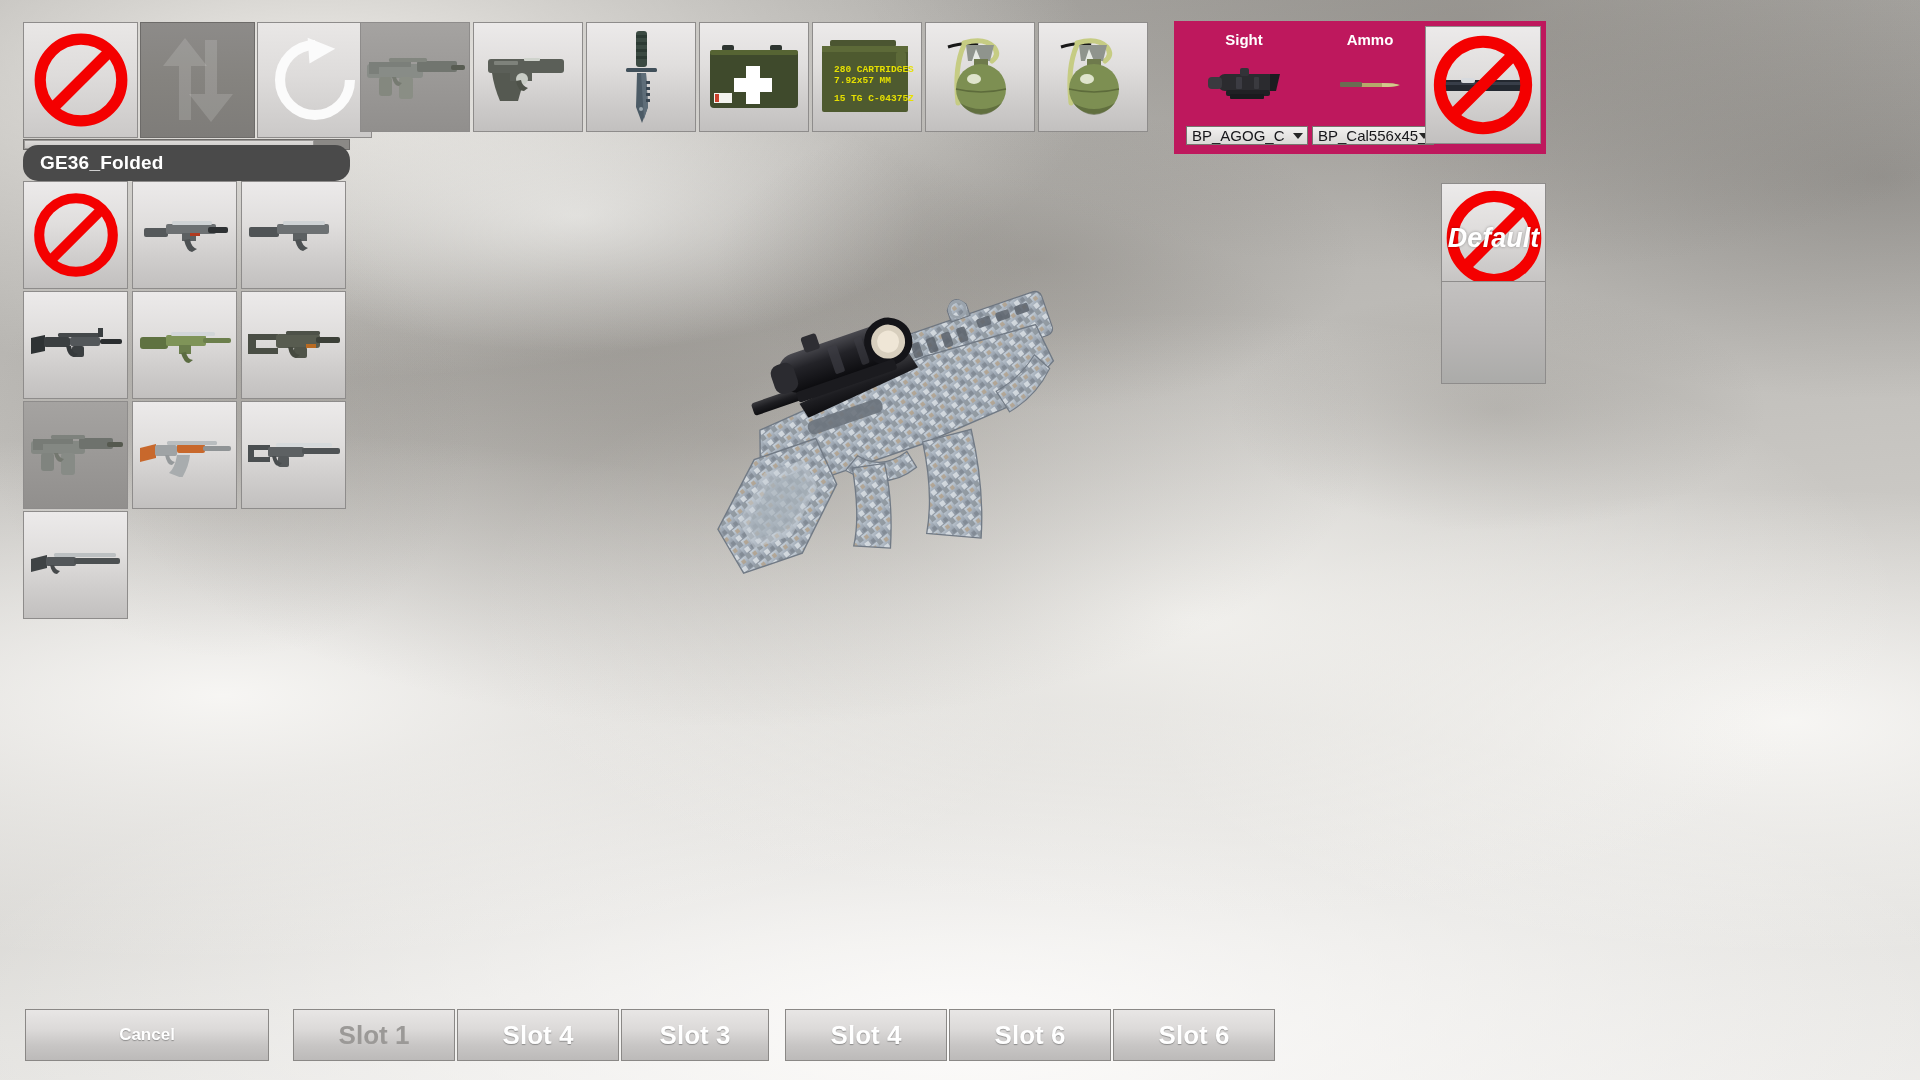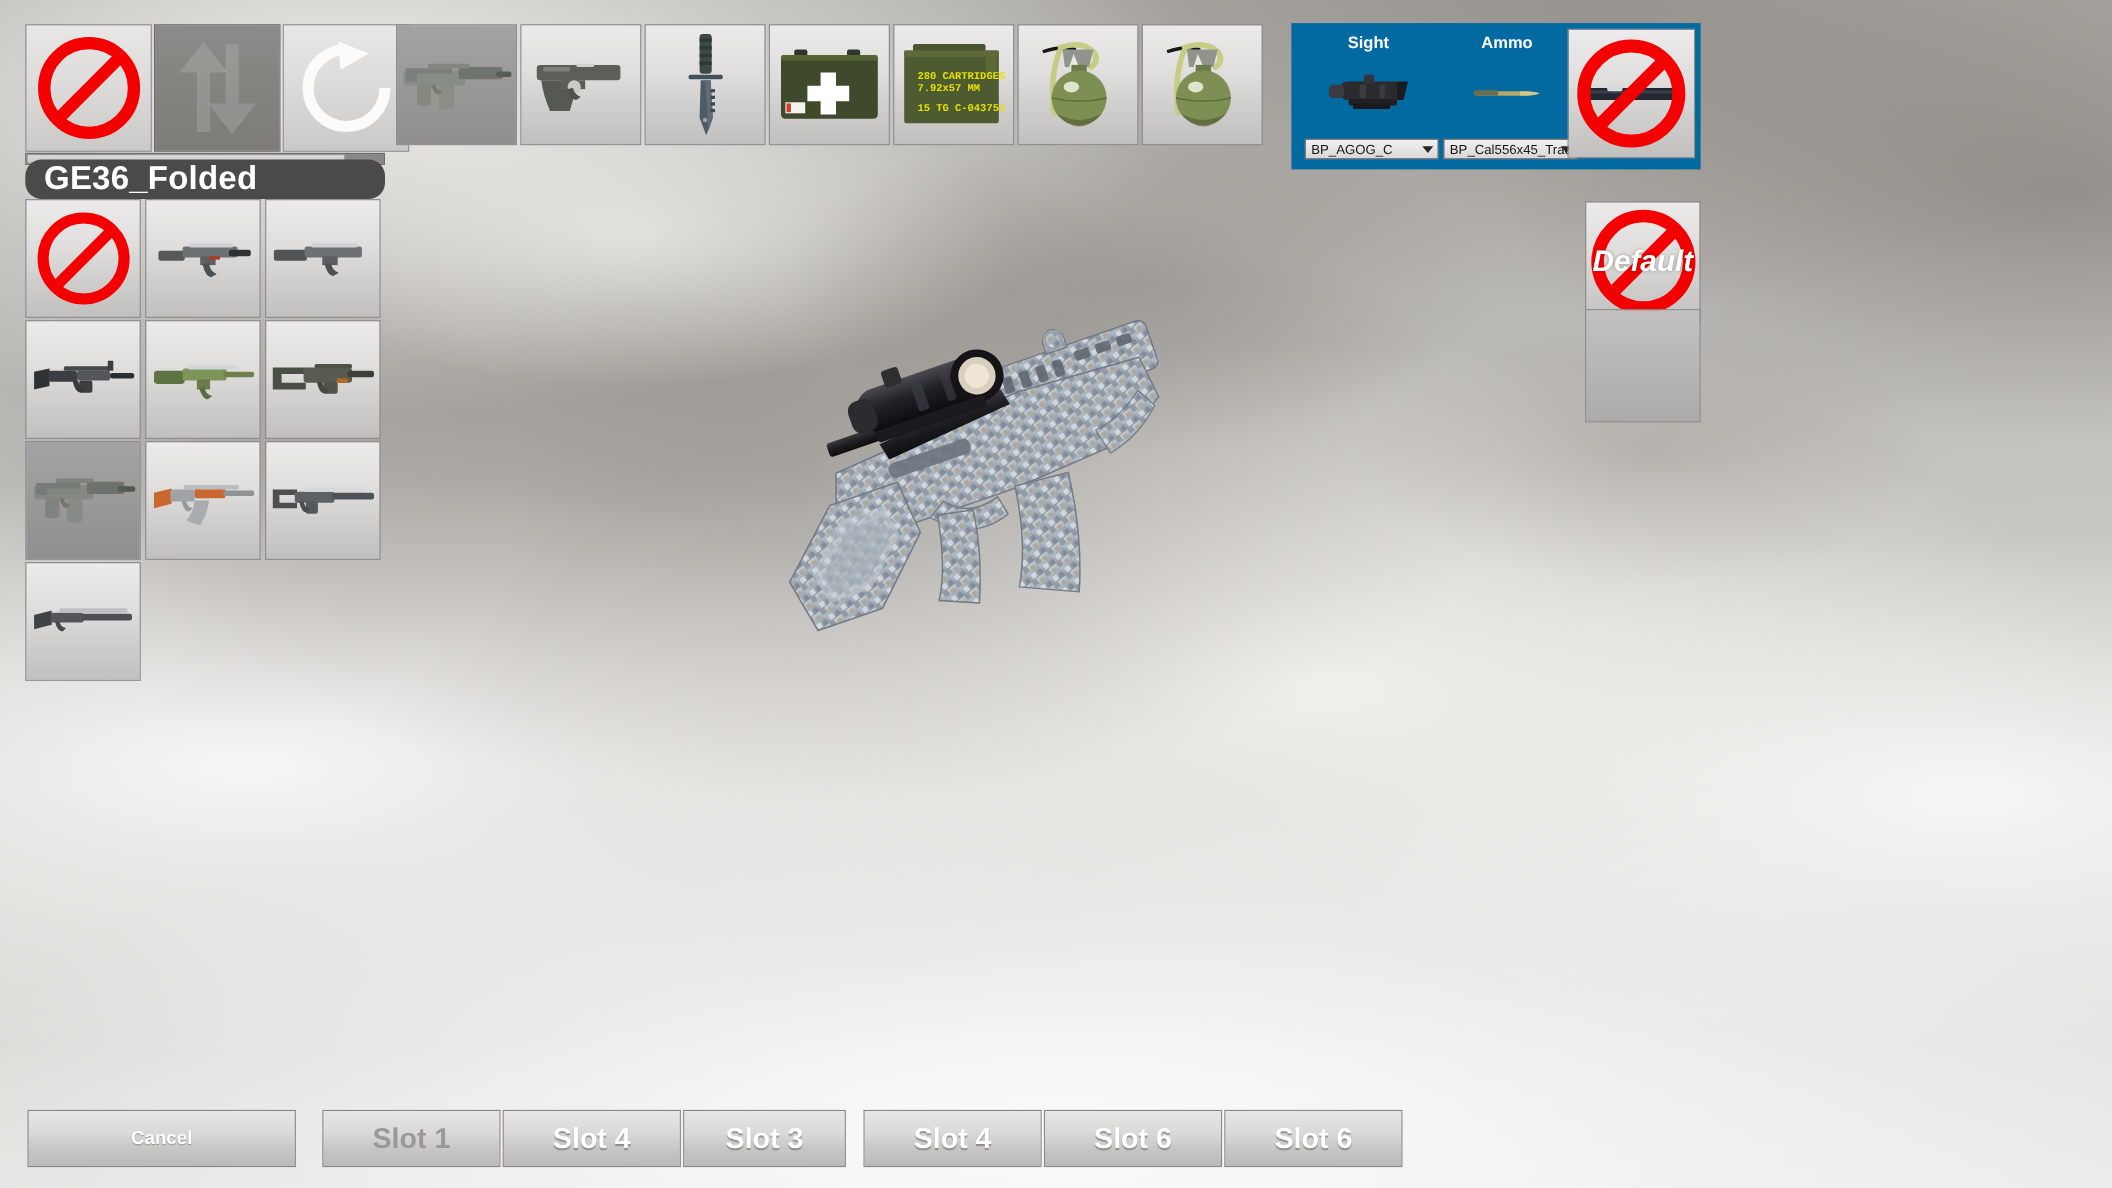--- a/index.html
+++ b/index.html
@@ -64,51 +64,51 @@
     position:absolute; left:23px; top:139px; width:327px; height:11px;
     background:#8b8986; border:1px solid #6e6c6a; z-index:5;
   }
   #scrollbar-thumb { position:absolute; left:0; top:0; height:100%; width:290px;
     background:linear-gradient(180deg,#dedcda 0%,#c9c7c5 100%); border:1px solid #9b9997; }
 
   
   #weapon-name-bar {
     position:absolute; left:23px; top:145px; width:327px; height:36px;
     background:#4a4a4a; color:#ffffff; display:flex; align-items:center;
-    padding-left:17px; font-size:30px; font-weight:bold; z-index:6; letter-spacing:.2px;border-radius:15px;
+    padding-left:17px; font-size:19px; font-weight:bold; z-index:6; letter-spacing:.2px;border-radius:15px;
   }
 
   
   #weapon-grid {
     position:absolute; left:23px; top:181px; width:327px; z-index:5;
     display:grid; grid-template-columns:repeat(3,105px); gap:2px 4px;
   }
   .wcell { width:105px; height:108px; }
   .wcell .art { position:absolute; inset:0; display:flex; align-items:center; justify-content:center; }
 
   
   #inventory-bar {
     position:absolute; left:360px; top:22px; display:flex; gap:3px; z-index:5;
   }
   .invcell { width:110px; height:110px; }
   .invcell .art { position:absolute; inset:0; display:flex; align-items:center; justify-content:center; }
 
   
   #attachment-panel {
     position:absolute; left:1174px; top:21px; width:372px; height:133px;
-    background:#0369a1; z-index:5;
+    background:#be185d; z-index:5;
   }
   .att-col { position:absolute; top:0; }
   .att-title { color:#fff; font-size:15px; font-weight:bold; text-align:center; margin-top:10px; }
   .att-icon { height:62px; display:flex; align-items:center; justify-content:center; margin-top:6px; }
   .att-select {
     position:absolute; bottom:9px; height:19px;
     background:linear-gradient(180deg,#f2f1f0 0%,#dad8d6 100%);
     border:1px solid #77756f; display:flex; align-items:center;
-    font-size:12px; color:#16161a; padding-left:5px; overflow:hidden; white-space:nowrap;margin-top:30px;
+    font-size:15px; color:#16161a; padding-left:5px; overflow:hidden; white-space:nowrap;margin-top:30px;
   }
   .att-caret { position:absolute; right:4px; top:50%; transform:translateY(-50%);
     width:0;height:0;border-left:5px solid transparent;border-right:5px solid transparent;border-top:6px solid #262626; }
   #attachment-preview {
     position:absolute; right:5px; top:5px; width:116px; height:118px;
   }
 
   
   #default-btn { position:absolute; left:1441px; top:183px; width:105px; height:110px; z-index:5;font-style:italic; }
   #default-label {

